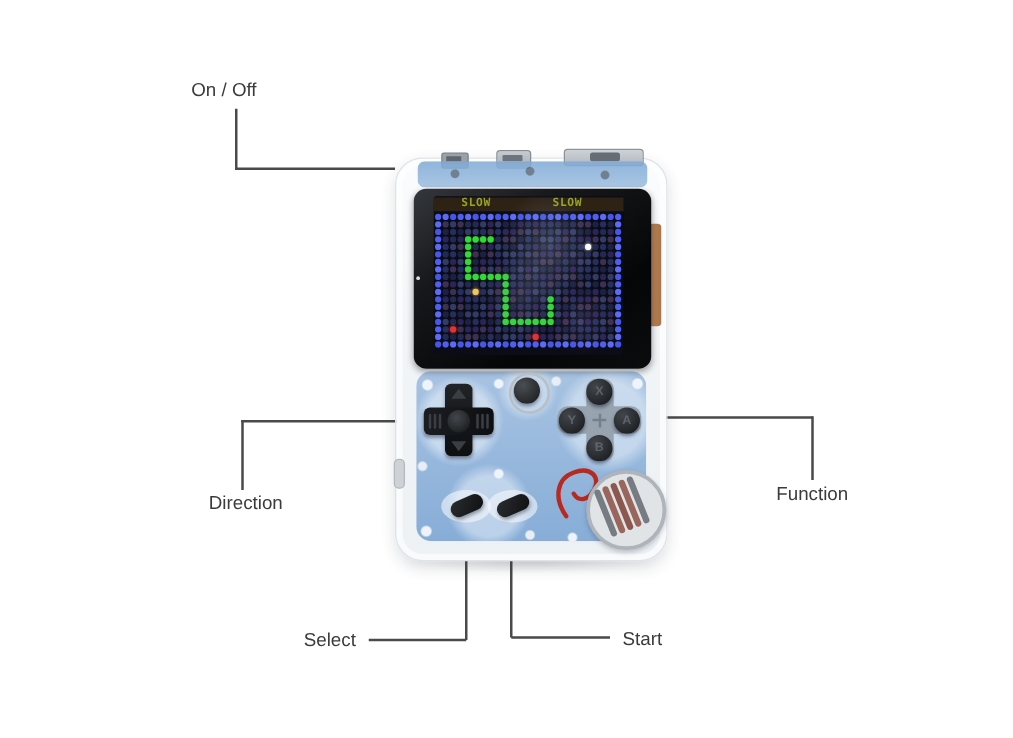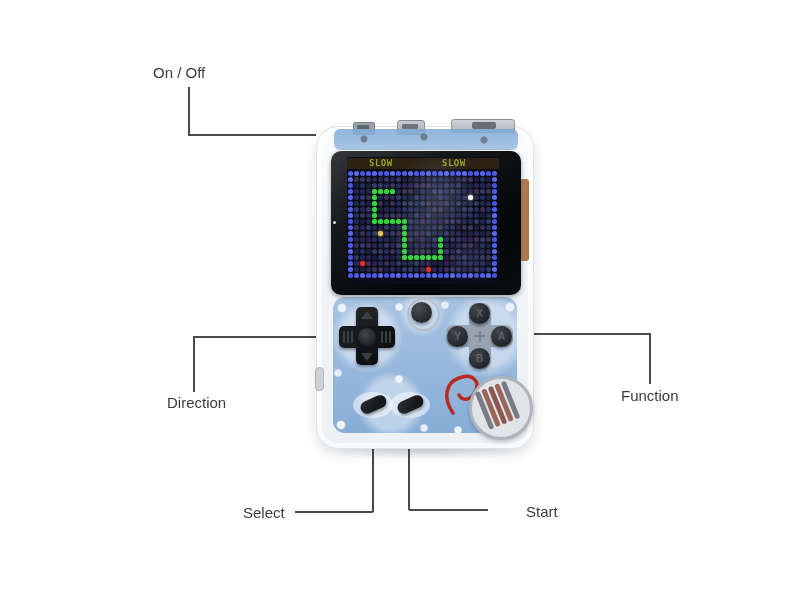--- a/index.html
+++ b/index.html
@@ -124,21 +124,21 @@
 </style>
 </head>
 <body>
 
 <div class="stage">
 
   <div class="callout-label" style="left:153px;top:64px;">On / Off</div>
   <div class="callout-label" style="left:167px;top:394px;">Direction</div>
   <div class="callout-label" style="left:621px;top:387px;">Function</div>
   <div class="callout-label" style="left:243px;top:504px;">Select</div>
-  <div class="callout-label" style="left:526px;top:503px;">Start</div>
+  <div class="callout-label" style="left:498px;top:503px;">Start</div>
 
   <div class="cline v" style="left:188px;top:87px;height:48px;"></div>
   <div class="cline h" style="left:188px;top:134px;width:128px;"></div>
   <div class="cline v" style="left:193px;top:336px;height:56px;"></div>
   <div class="cline h" style="left:193px;top:336px;width:152px;"></div>
   <div class="cline h" style="left:513px;top:333px;width:137px;"></div>
   <div class="cline v" style="left:649px;top:333px;height:51px;"></div>
   <div class="cline v" style="left:372px;top:413px;height:99px;"></div>
   <div class="cline h" style="left:295px;top:511px;width:78px;"></div>
   <div class="cline v" style="left:408px;top:413px;height:97px;"></div>

